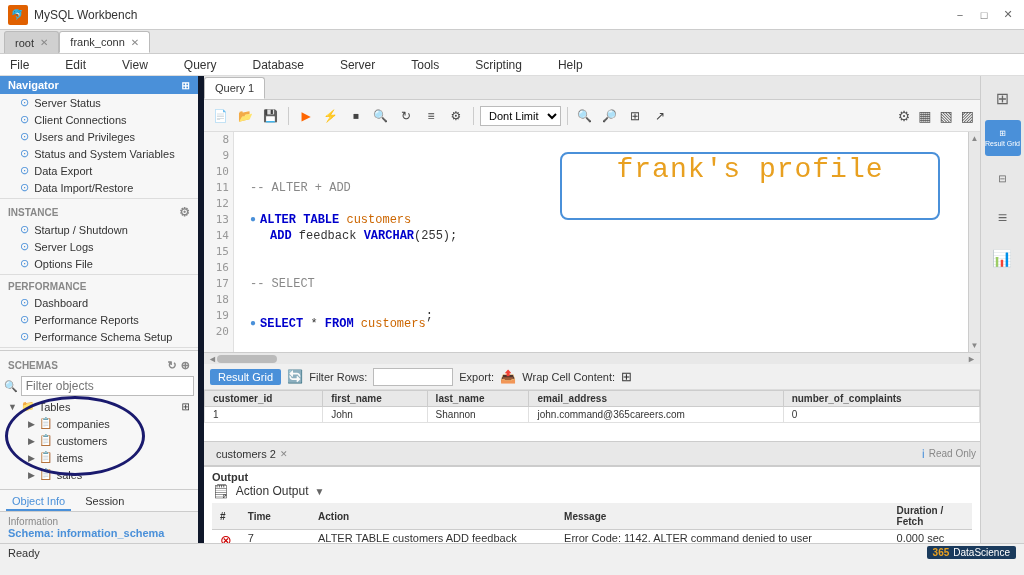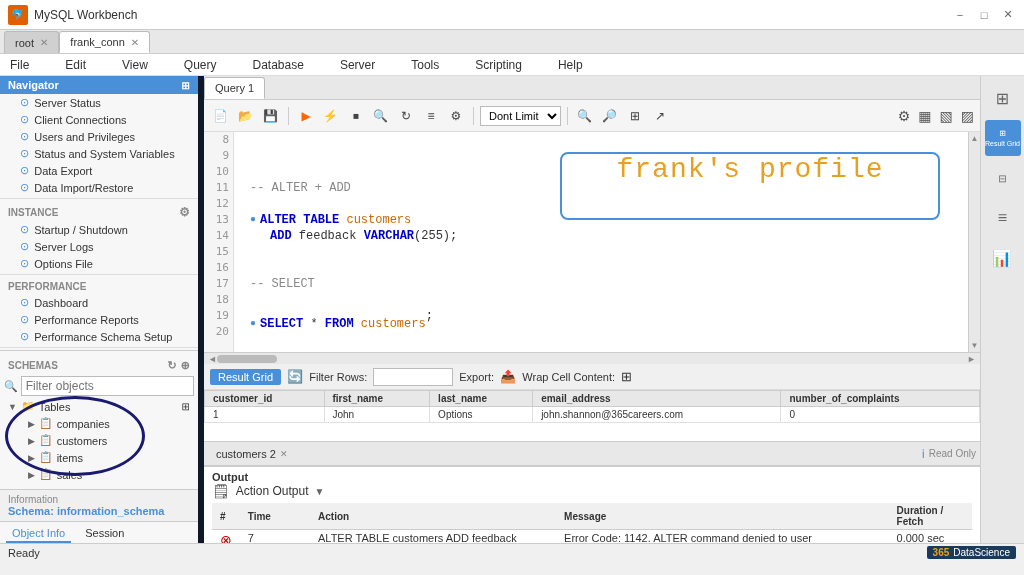--- a/index.html
+++ b/index.html
@@ -270,28 +270,28 @@
             <span class="arrow">▶</span>
             <span class="schema-icon">📋</span>
             <span>sales</span>
           </div>
 
           <div class="circle-annotation"></div>
         </div>
       </div>
     </div>
 
+    <div id="bottom-nav">
+      <span class="bottom-tab active">Object Info</span>
+      <span class="bottom-tab">Session</span>
+    </div>
+
     <div style="border-top:1px solid #ccc; padding:4px 8px; font-size:11px; background:#f0f0f0;">
       <div style="color:#888;font-size:10px;">Information</div>
       <div style="color:#4a90d9;font-weight:bold;font-size:11px;">Schema: information_schema</div>
-    </div>
-
-    <div id="bottom-nav">
-      <span class="bottom-tab active">Object Info</span>
-      <span class="bottom-tab">Session</span>
     </div>
   </div>
 
   <div id="content">
 
     <div id="query-tabbar">
       <div class="tab active">
         <span>Query 1</span>
       </div>
     </div>
@@ -402,22 +402,22 @@
             <th>first_name</th>
             <th>last_name</th>
             <th>email_address</th>
             <th>number_of_complaints</th>
           </tr>
         </thead>
         <tbody>
           <tr>
             <td>1</td>
             <td>John</td>
-            <td>Options</td>
-            <td>john.shannon@365careers.com</td>
+            <td>Shannon</td>
+            <td>john.command@365careers.com</td>
             <td>0</td>
           </tr>
         </tbody>
       </table>
     </div>
 
     <div id="bottom-tabbar">
       <div class="btab">
         <span>customers 2</span>
         <span class="btab-close">✕</span>

